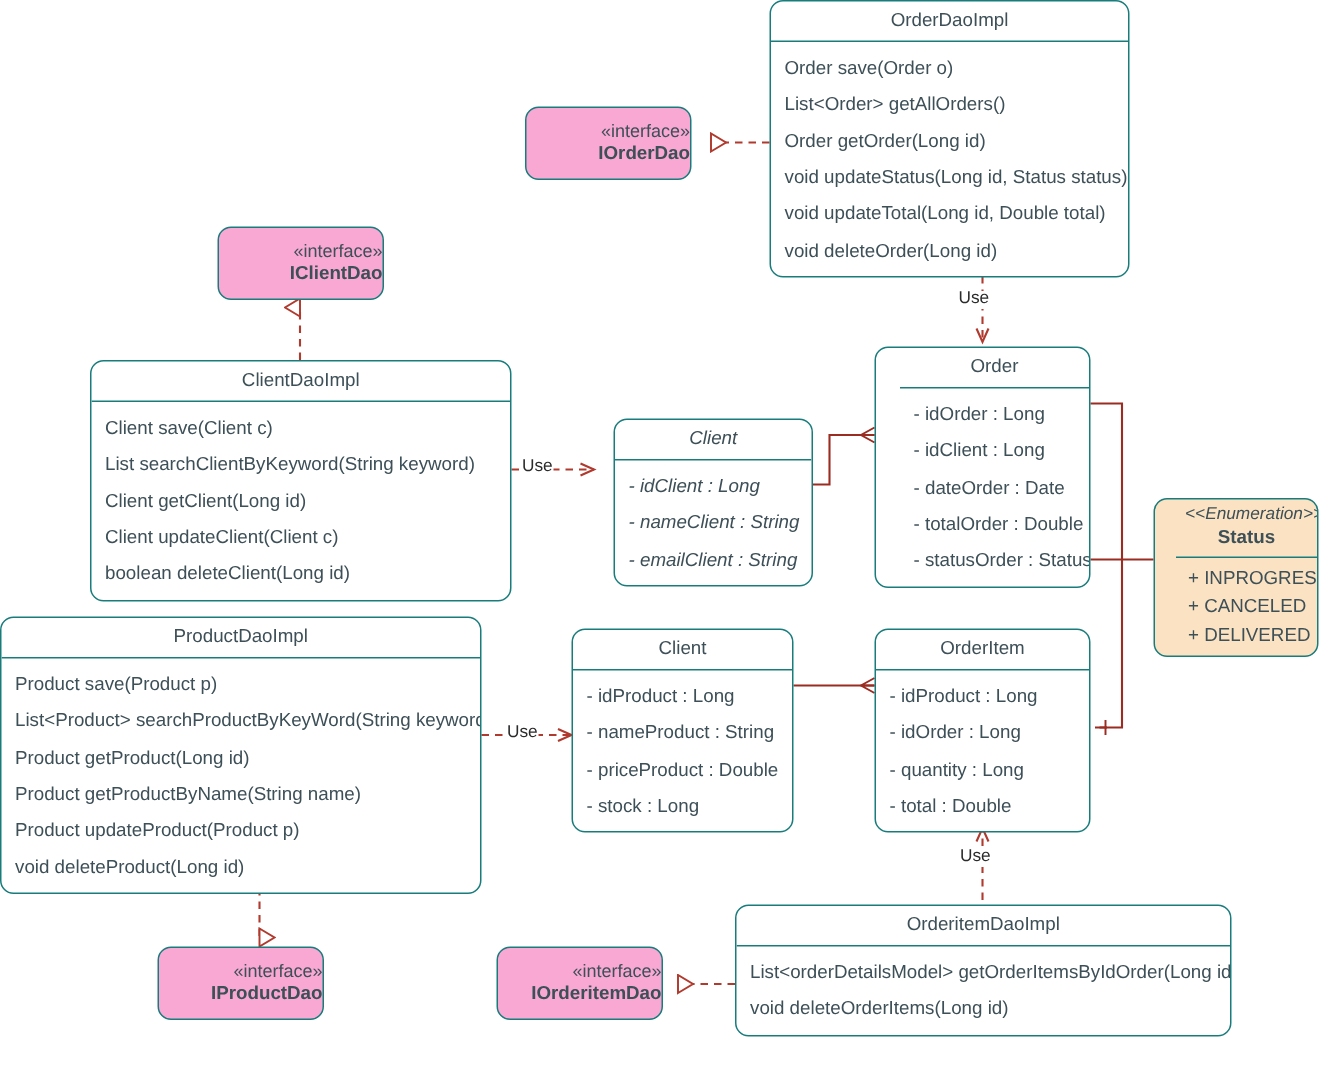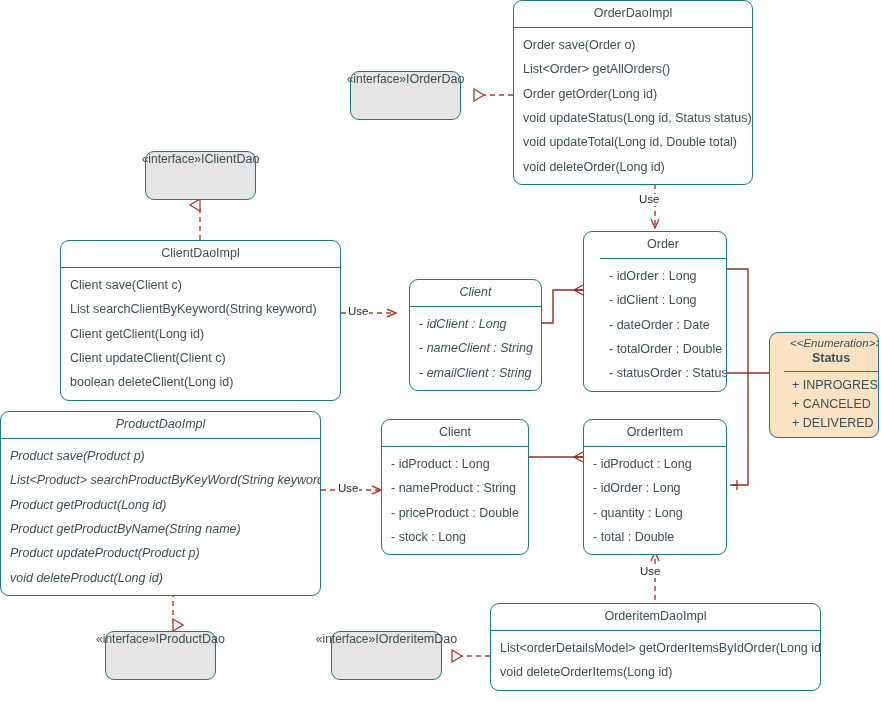--- a/index.html
+++ b/index.html
@@ -53,34 +53,34 @@
     color: #3d4f57;
     padding: 5px 8px 5px 9px;
     line-height: 1.15;
     white-space: nowrap;
   }
   .iface {
     position: absolute;
     box-sizing: border-box;
     border: 1.4px solid #197c7c;
     border-radius: 9px;
-    background: #e5e5e5;
+    background: #f9a8d4;
     display: flex;
-    flex-direction: row;
-    align-items: flex-start;
+    flex-direction: column;
+    align-items: flex-end;
     justify-content: center;
     line-height: 1.25;
   }
   .iface .stereo {
     font-size: 12px;
     color: #3d4f57;
   }
   .iface .iname {
     font-size: 12.5px;
-    font-weight: normal;
+    font-weight: bold;
     color: #3d4f57;
   }
   .enumbox {
     position: absolute;
     box-sizing: border-box;
     border: 1.4px solid #197c7c;
     border-radius: 9px;
     background: #fae2c2;
     overflow: hidden;
   }
@@ -225,21 +225,21 @@
       <div class="estereo">&lt;&lt;Enumeration&gt;&gt;</div>
       <div class="ename">Status</div>
     </div>
     <div class="ebody">
       <div class="erow">+ INPROGRESS</div>
       <div class="erow">+ CANCELED</div>
       <div class="erow">+ DELIVERED</div>
     </div>
   </div>
 
-  <div class="umlbox" style="left:0px; top:411px; width:321px;font-style:italic;">
+  <div class="umlbox" style="left:0px; top:411px; width:321px;">
     <div class="hdr">ProductDaoImpl</div>
     <div class="body">
       <div class="row">Product save(Product p)</div>
       <div class="row">List&lt;Product&gt; searchProductByKeyWord(String keyword)</div>
       <div class="row">Product getProduct(Long id)</div>
       <div class="row">Product getProductByName(String name)</div>
       <div class="row">Product updateProduct(Product p)</div>
       <div class="row">void deleteProduct(Long id)</div>
     </div>
   </div>

